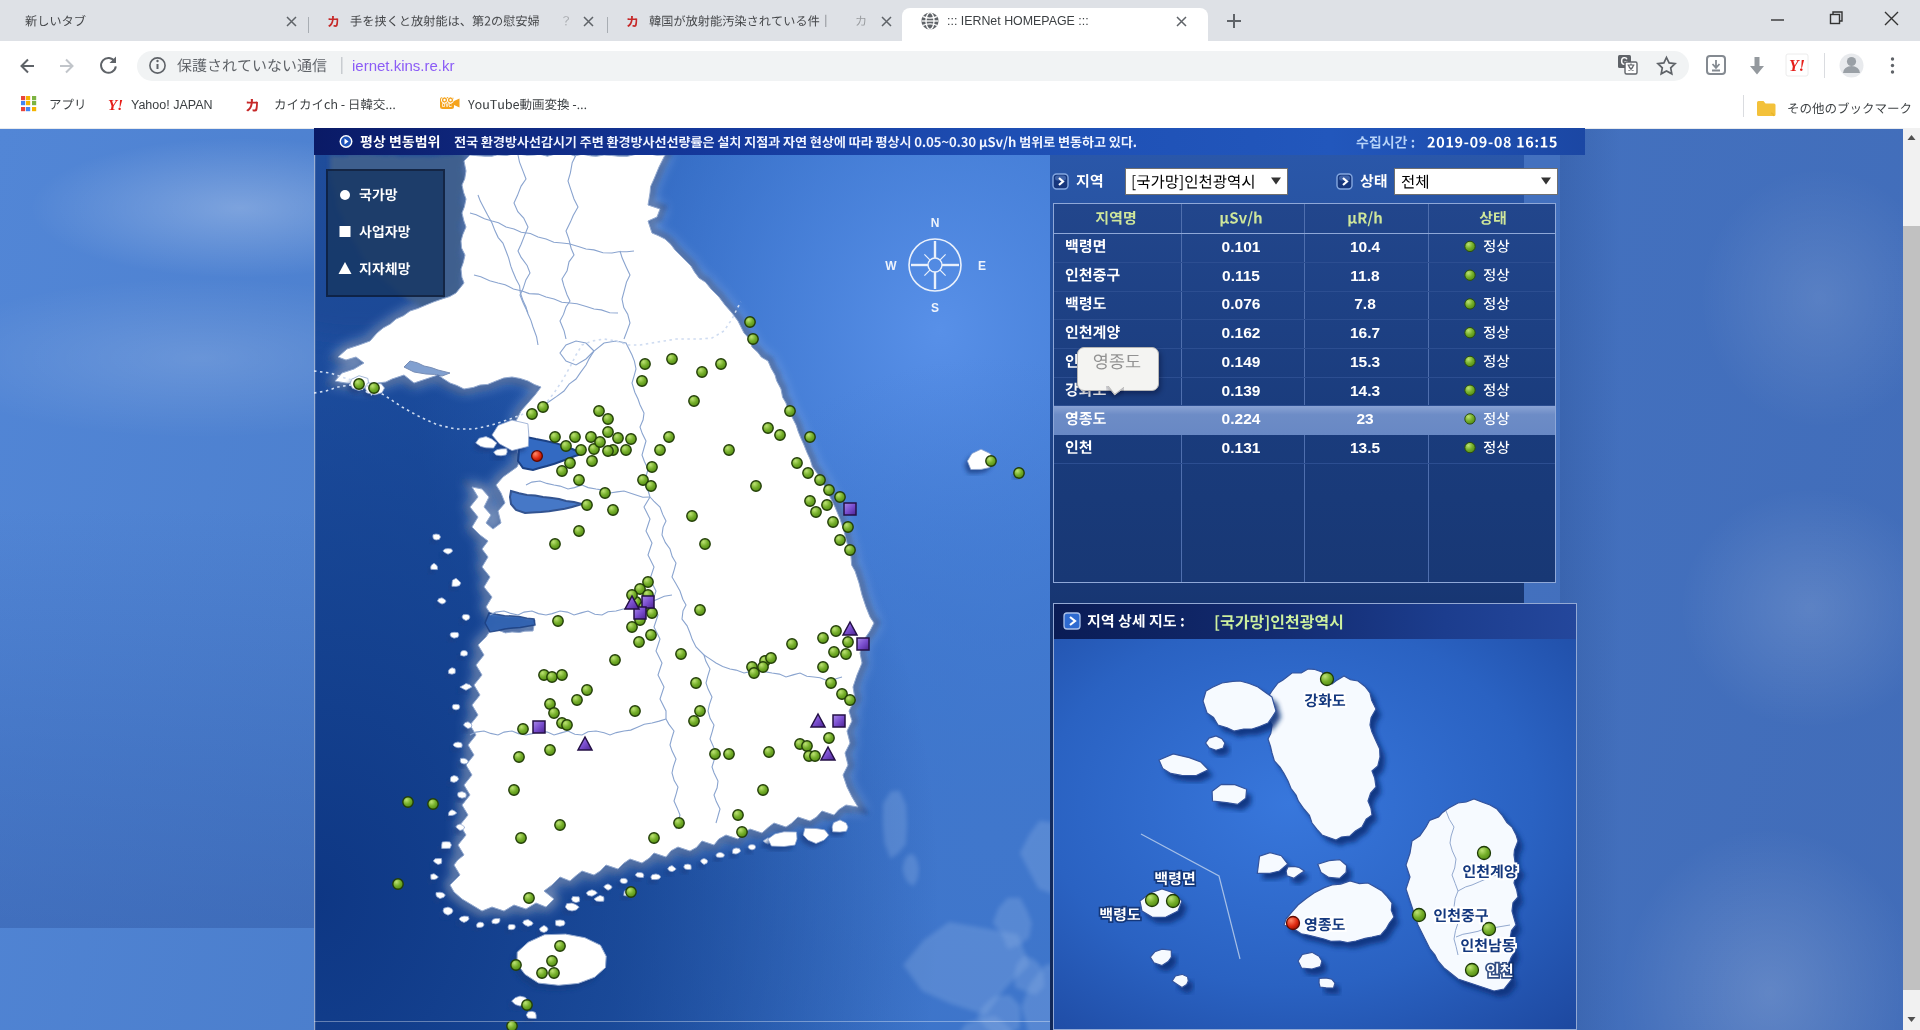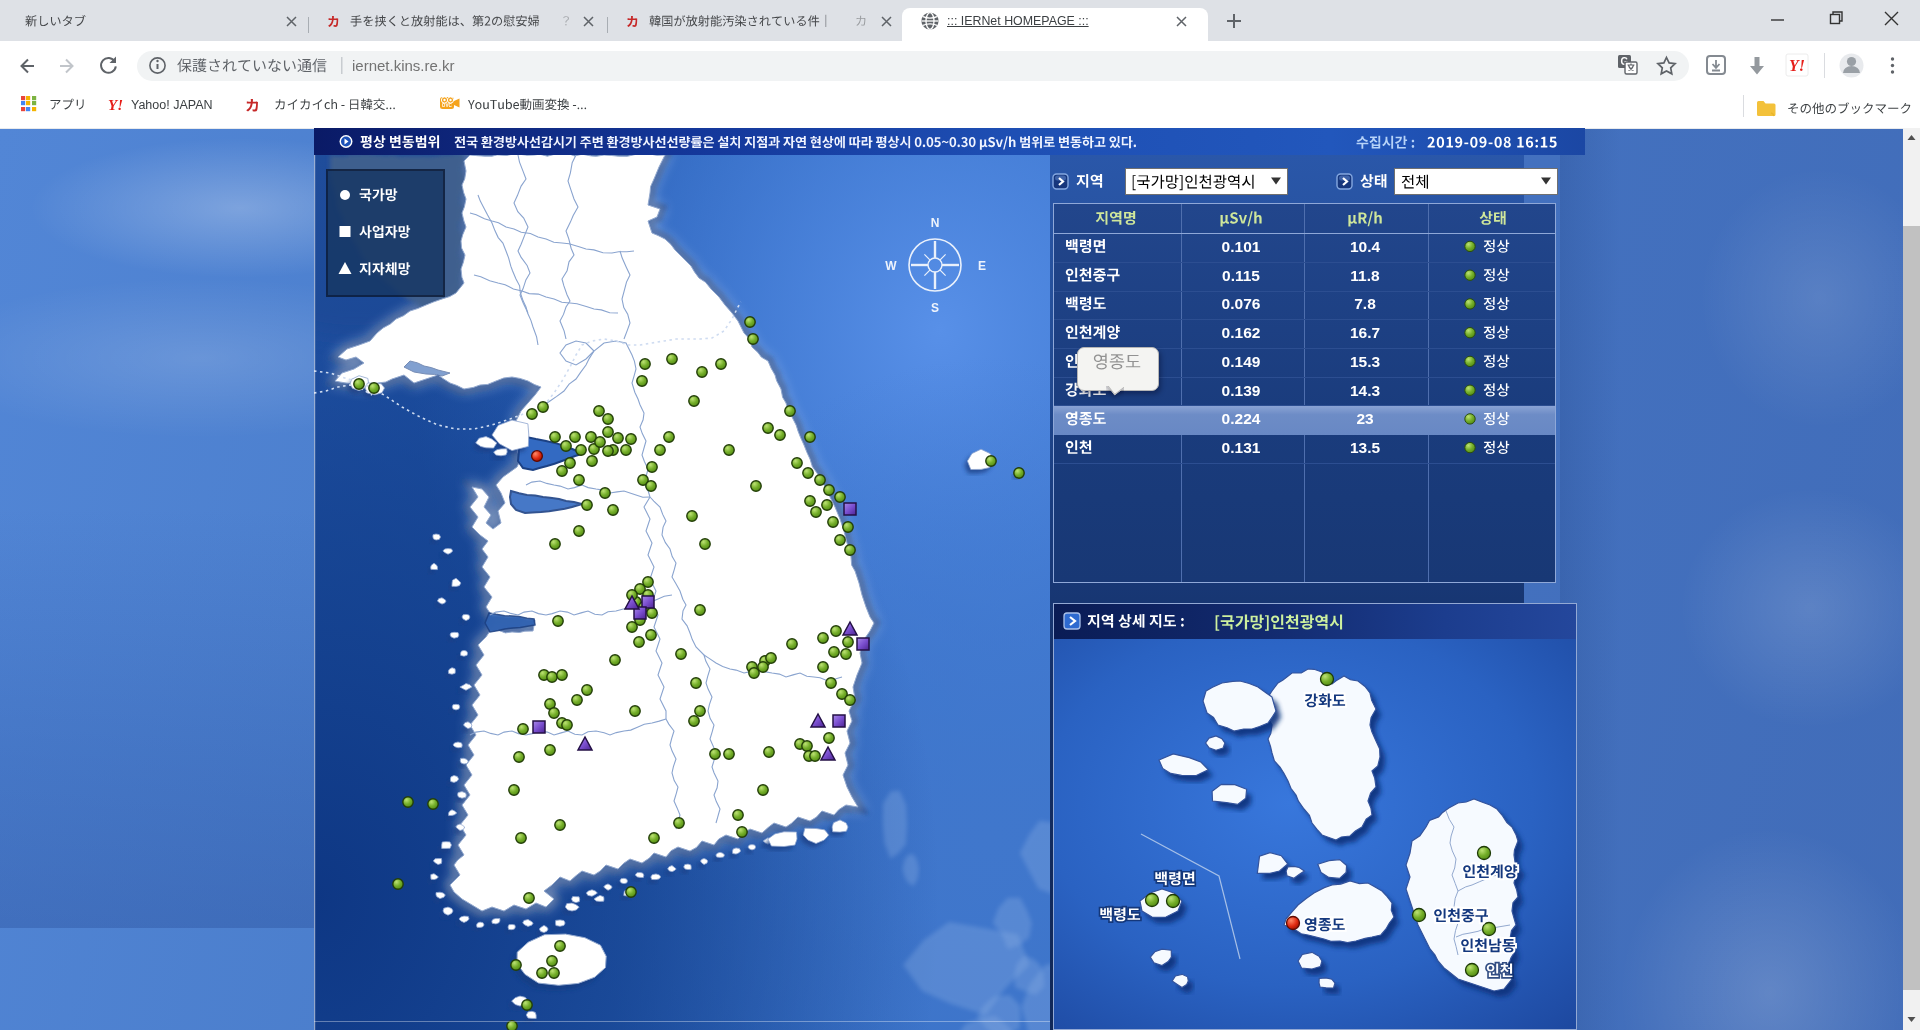--- a/index.html
+++ b/index.html
@@ -187,22 +187,22 @@
       <div style="position:absolute;left:1560px;top:0px;width:60px;height:902px;background:linear-gradient(90deg,rgba(20,50,110,0.18),rgba(20,50,110,0));"></div>
       <div style="position:absolute;left:1700px;top:40px;width:240px;height:260px;background:radial-gradient(closest-side,rgba(255,255,255,0.12),rgba(255,255,255,0));"></div>
       <div style="position:absolute;left:1680px;top:360px;width:260px;height:240px;background:radial-gradient(closest-side,rgba(255,255,255,0.14),rgba(255,255,255,0));"></div>
       <div style="position:absolute;left:1620px;top:700px;width:300px;height:330px;background:radial-gradient(closest-side,rgba(255,255,255,0.17),rgba(255,255,255,0));"></div>
     </div>
     <div style="position:absolute;left:0;top:0;width:1920px;height:41px;background:#dee1e6;"></div>
     <div style="position:absolute;left:902px;top:8px;width:306px;height:33px;background:#fff;border-radius:8px 8px 0 0;"></div>
     <div style="position:absolute;left:0;top:41px;width:1920px;height:47px;background:#fff;"></div>
     <div style="position:absolute;left:0;top:88px;width:1920px;height:40px;background:#fff;border-bottom:1px solid #e8eaed;"></div>
     <div style="position:absolute;left:137px;top:51px;width:1552px;height:30px;background:#f1f3f4;border-radius:15px;"></div>
-    <div style="position:absolute;left:947px;top:14px;font:12.4px 'Liberation Sans',sans-serif;color:#3c4043;text-decoration:underline;">::: IERNet HOMEPAGE :::</div>
-    <div style="position:absolute;left:352px;top:57px;font:15px 'Liberation Sans',sans-serif;color:#737373;">iernet.kins.re.kr</div>
+    <div style="position:absolute;left:947px;top:14px;font:12.4px 'Liberation Sans',sans-serif;color:#3c4043;">::: IERNet HOMEPAGE :::</div>
+    <div style="position:absolute;left:352px;top:57px;font:15px 'Liberation Sans',sans-serif;color:#8b5cf6;">iernet.kins.re.kr</div>
     <div style="position:absolute;left:131px;top:98px;font:12.5px 'Liberation Sans',sans-serif;color:#3c4043;text-align:center;">Yahoo! JAPAN</div>
     <svg style="position:absolute;left:0px;top:0px;" width="1920" height="128" viewBox="0 0 1920 128">
       <rect x="308" y="17" width="1" height="16" fill="#a8adb3"></rect>
       <rect x="607" y="17" width="1" height="16" fill="#a8adb3"></rect>
       <path d="M287,17 l9,9 M296,17 l-9,9" stroke="#5f6368" stroke-width="1.5"></path>
       <path d="M584,17 l9,9 M593,17 l-9,9" stroke="#5f6368" stroke-width="1.5"></path>
       <path d="M882,17 l9,9 M891,17 l-9,9" stroke="#5f6368" stroke-width="1.5"></path>
       <path d="M1177,17 l9,9 M1186,17 l-9,9" stroke="#5f6368" stroke-width="1.5"></path>
       <path d="M1234,14 v14 M1227,21 h14" stroke="#5f6368" stroke-width="2"></path>
       <path d="M1771,20 h13" stroke="#333" stroke-width="1.4"></path>

